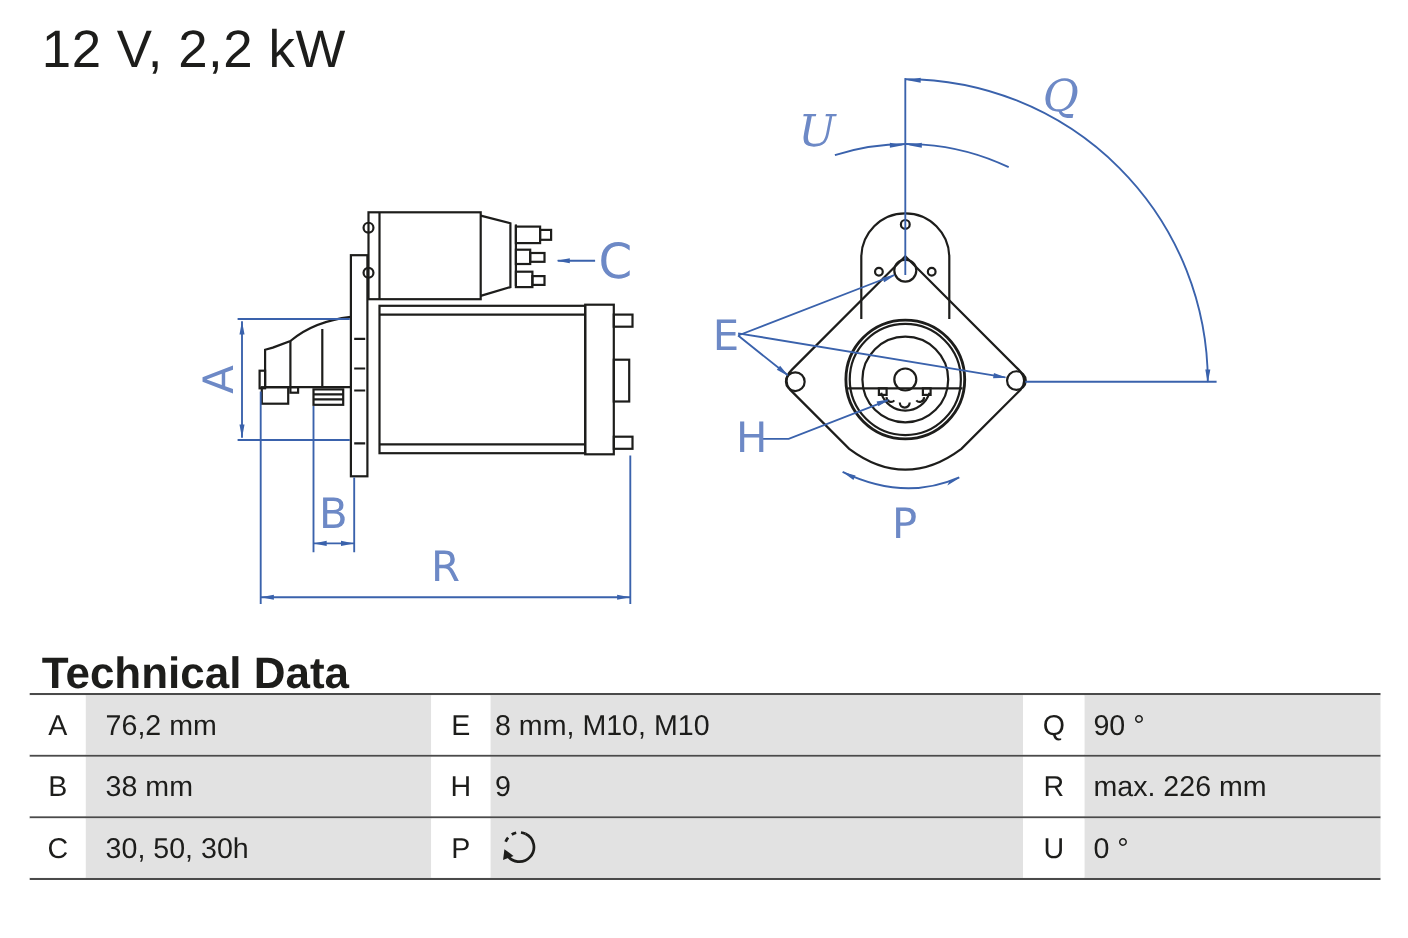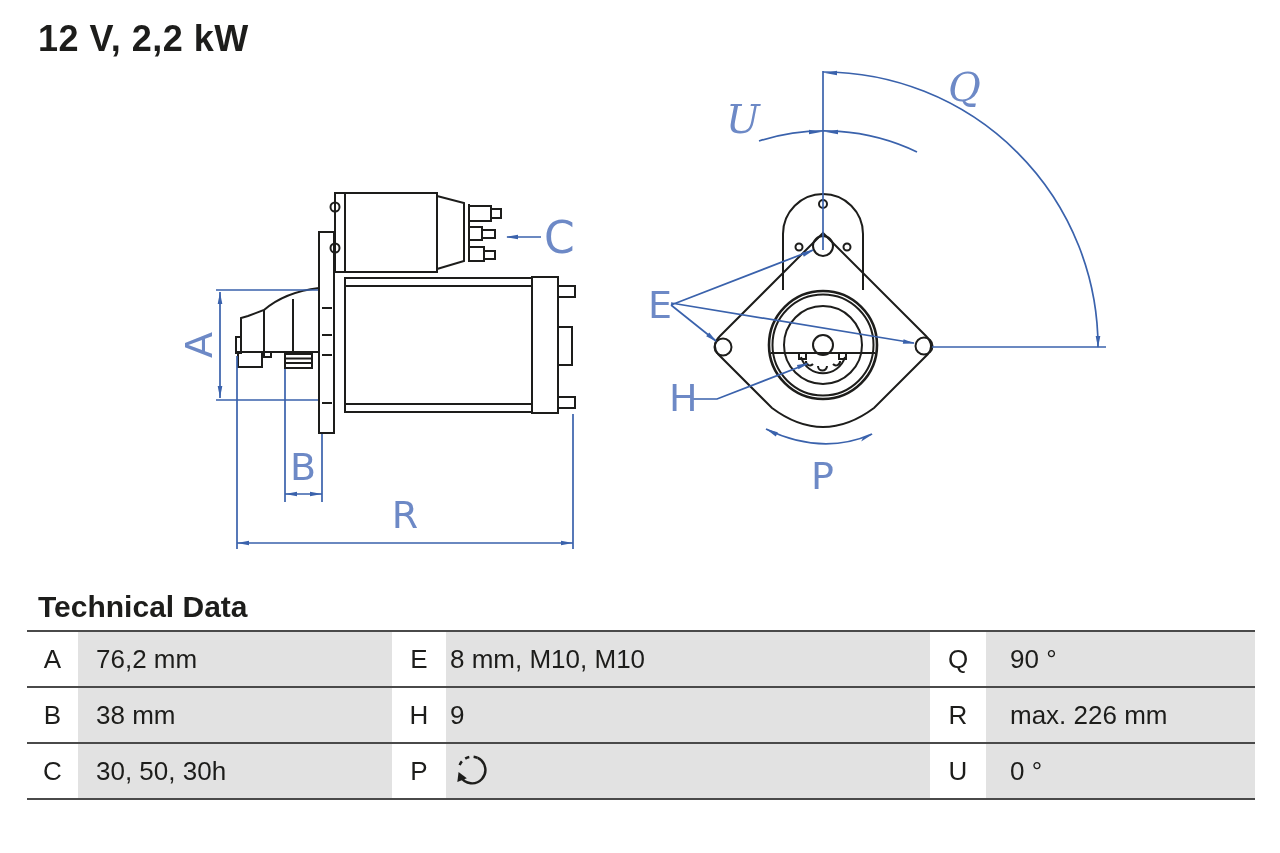--- a/index.html
+++ b/index.html
@@ -1,29 +1,29 @@
 <!DOCTYPE html>
 <html><head>
 <meta charset="utf-8">
 <style>
   html,body{margin:0;padding:0;background:#ffffff;}
   #page{position:relative;width:1280px;height:853px;background:#fff;overflow:hidden;
         font-family:"Liberation Sans",sans-serif;color:#1d1d1b;}
-  #title{position:absolute;left:38px;top:18px;font-size:36px;font-weight:700;letter-spacing:0.5px;}
+  #title{position:absolute;left:38px;top:18px;font-size:48px;font-weight:400;letter-spacing:0.5px;}
   #drawing{position:absolute;left:0;top:0;width:1280px;height:590px;}
-  #tech-heading{position:absolute;left:38px;top:590px;font-size:30px;font-weight:700;}
+  #tech-heading{position:absolute;left:38px;top:590px;font-size:40px;font-weight:700;}
   .tech-table{position:absolute;left:27px;top:630px;width:1228px;border-bottom:2px solid #4a4a4a;}
   .t-row{display:grid;grid-template-columns:51px 314px 54px 484px 56px 269px;
          height:54px;border-top:2px solid #4a4a4a;}
   .cell{display:flex;align-items:center;font-size:26px;}
   .key{background:#ffffff;justify-content:center;}
   .val{background:#e2e2e2;}
   .val.v1{padding-left:18px;}
   .val.v2{padding-left:4px;}
-  .val.v3{padding-left:24px;}
+  .val.v3{padding-left:8px;}
   .dim-letter{font-family:"DejaVu Sans",sans-serif;font-size:38px;fill:#6d89c6;}
   .dim-letter-big{font-family:"DejaVu Sans",sans-serif;font-size:44px;fill:#6d89c6;}
   .dim-script{font-family:"DejaVu Serif",serif;font-style:italic;font-size:40px;fill:#6d89c6;}
   .ink{stroke:#1d1d1b;stroke-width:2;fill:none;}
   .blue{stroke:#3a62ac;stroke-width:1.7;fill:none;}
   .bluefill{fill:#3a62ac;stroke:none;}
 </style>
 </head>
 <body>
 

